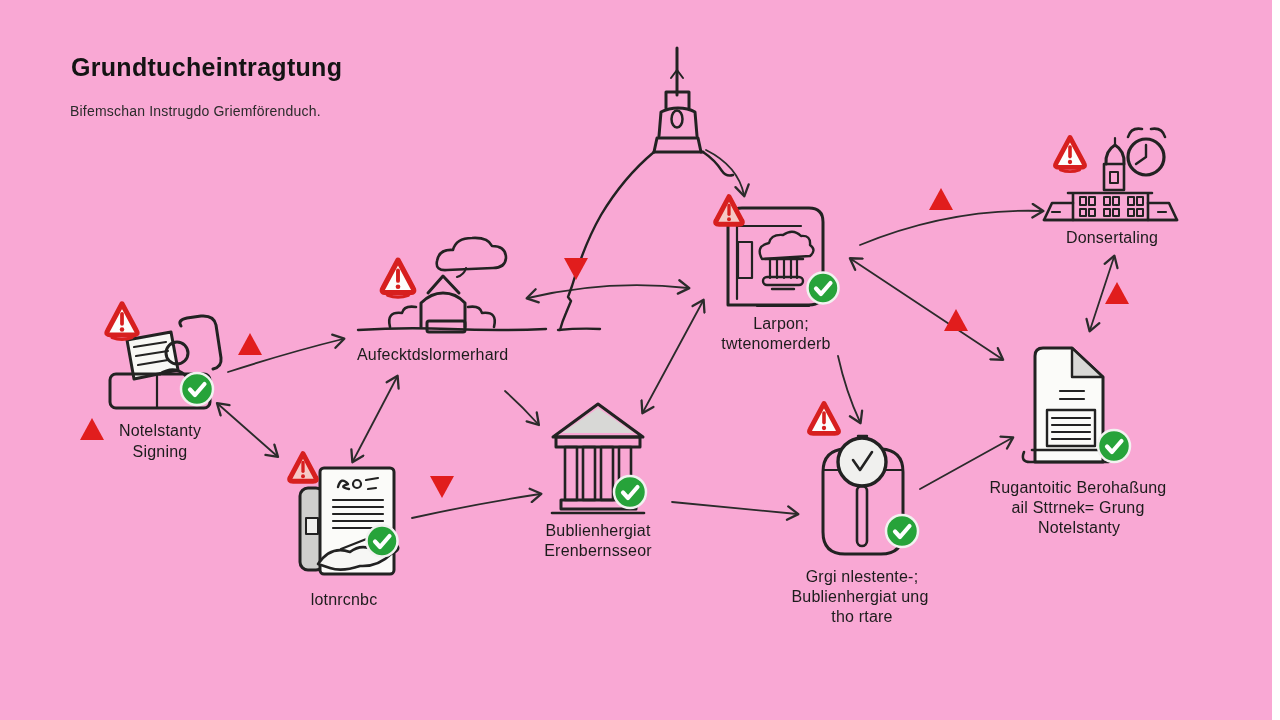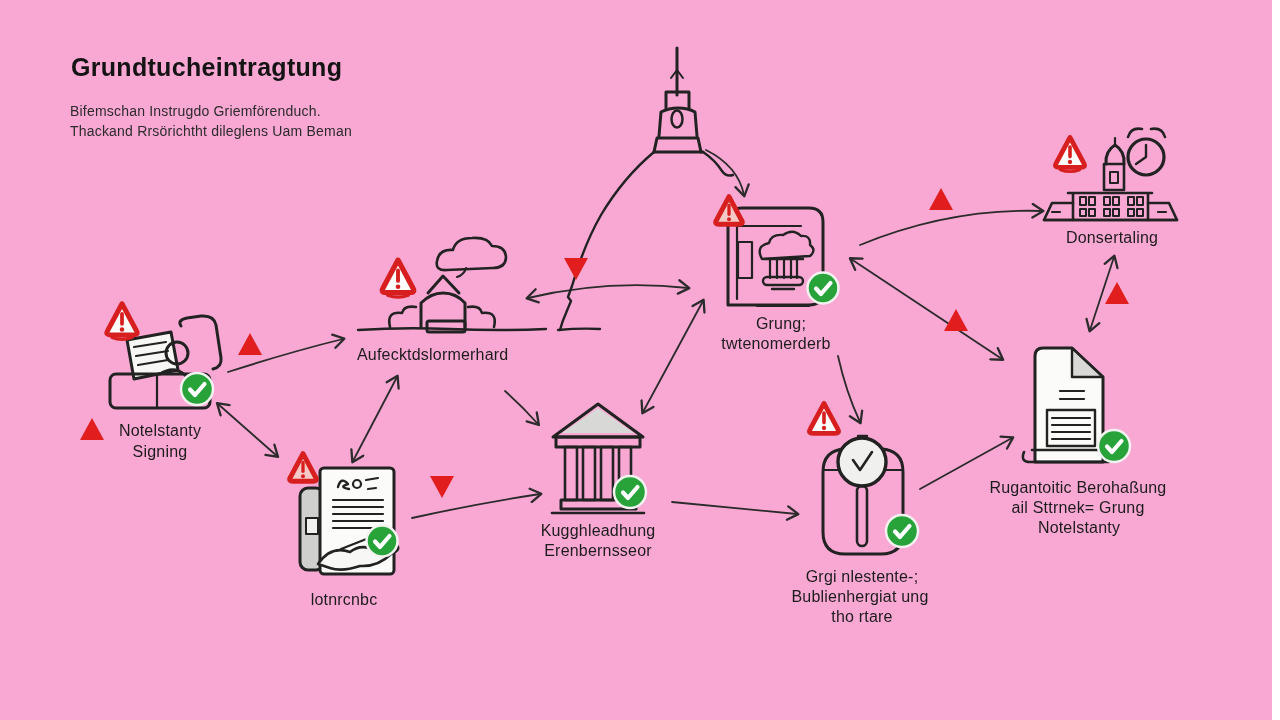--- a/index.html
+++ b/index.html
@@ -8,21 +8,21 @@
     background:#f9a8d4;overflow:hidden;
     font-family:"Liberation Sans",sans-serif;color:#1b1b1b;
   }
   .art{position:absolute;left:0;top:0;}
   .title{
     position:absolute;left:71px;top:53px;
     font-size:25px;font-weight:bold;letter-spacing:.3px;color:#141414;
   }
   .subtitle{
     position:absolute;left:70px;top:101px;
-    font-size:14px;line-height:20px;color:#2b2b2b;letter-spacing:.2px;
+    font-size:14px;line-height:20px;color:#2b2b2b;letter-spacing:.2px;text-align:center;
   }
   .label{
     position:absolute;transform:translateX(-50%);
     font-size:16px;line-height:20px;color:#1c1c1c;
     white-space:nowrap;text-align:left;letter-spacing:.2px;
   }
   .label.left{transform:none;text-align:right;}
 </style>
 </head>
 <body>
@@ -240,32 +240,31 @@
         <circle r="16" fill="#27a33a" stroke="#f2f2f0" stroke-width="2.5"></circle>
         <path d="M-7,0.5 L-2,6 L7.5,-5" stroke="#fff" stroke-width="4.2" fill="none" stroke-linecap="round" stroke-linejoin="round"></path>
       </g>
     </g>
   </svg>
 
   <div class="title">Grundtucheintragtung</div>
 
   <div class="subtitle">
     <div>Bifemschan Instrugdo Griemförenduch.</div>
-    <div>Thackand Rrsörichtht dileglens Uam Beman</div>
   </div>
 
   <div class="label" style="left:160px;top:421px">Notelstanty</div>
   <div class="label" style="left:160px;top:442px">Signing</div>
 
   <div class="label left" style="left:357px;top:345px">Aufecktdslormerhard</div>
 
-  <div class="label" style="left:781px;top:314px">Grung;</div>
+  <div class="label" style="left:781px;top:314px">Larpon;</div>
   <div class="label" style="left:776px;top:334px">twtenomerderb</div>
 
-  <div class="label" style="left:598px;top:521px">Kugghleadhung</div>
+  <div class="label" style="left:598px;top:521px">Bublienhergiat</div>
   <div class="label" style="left:598px;top:541px">Erenbernsseor</div>
 
   <div class="label" style="left:344px;top:590px">lotnrcnbc</div>
 
   <div class="label" style="left:862px;top:567px">Grgi nlestente-;</div>
   <div class="label" style="left:860px;top:587px">Bublienhergiat ung</div>
   <div class="label" style="left:862px;top:607px">tho rtare</div>
 
   <div class="label" style="left:1078px;top:478px">Rugantoitic Berohaßung</div>
   <div class="label" style="left:1078px;top:498px">ail Sttrnek= Grung</div>

